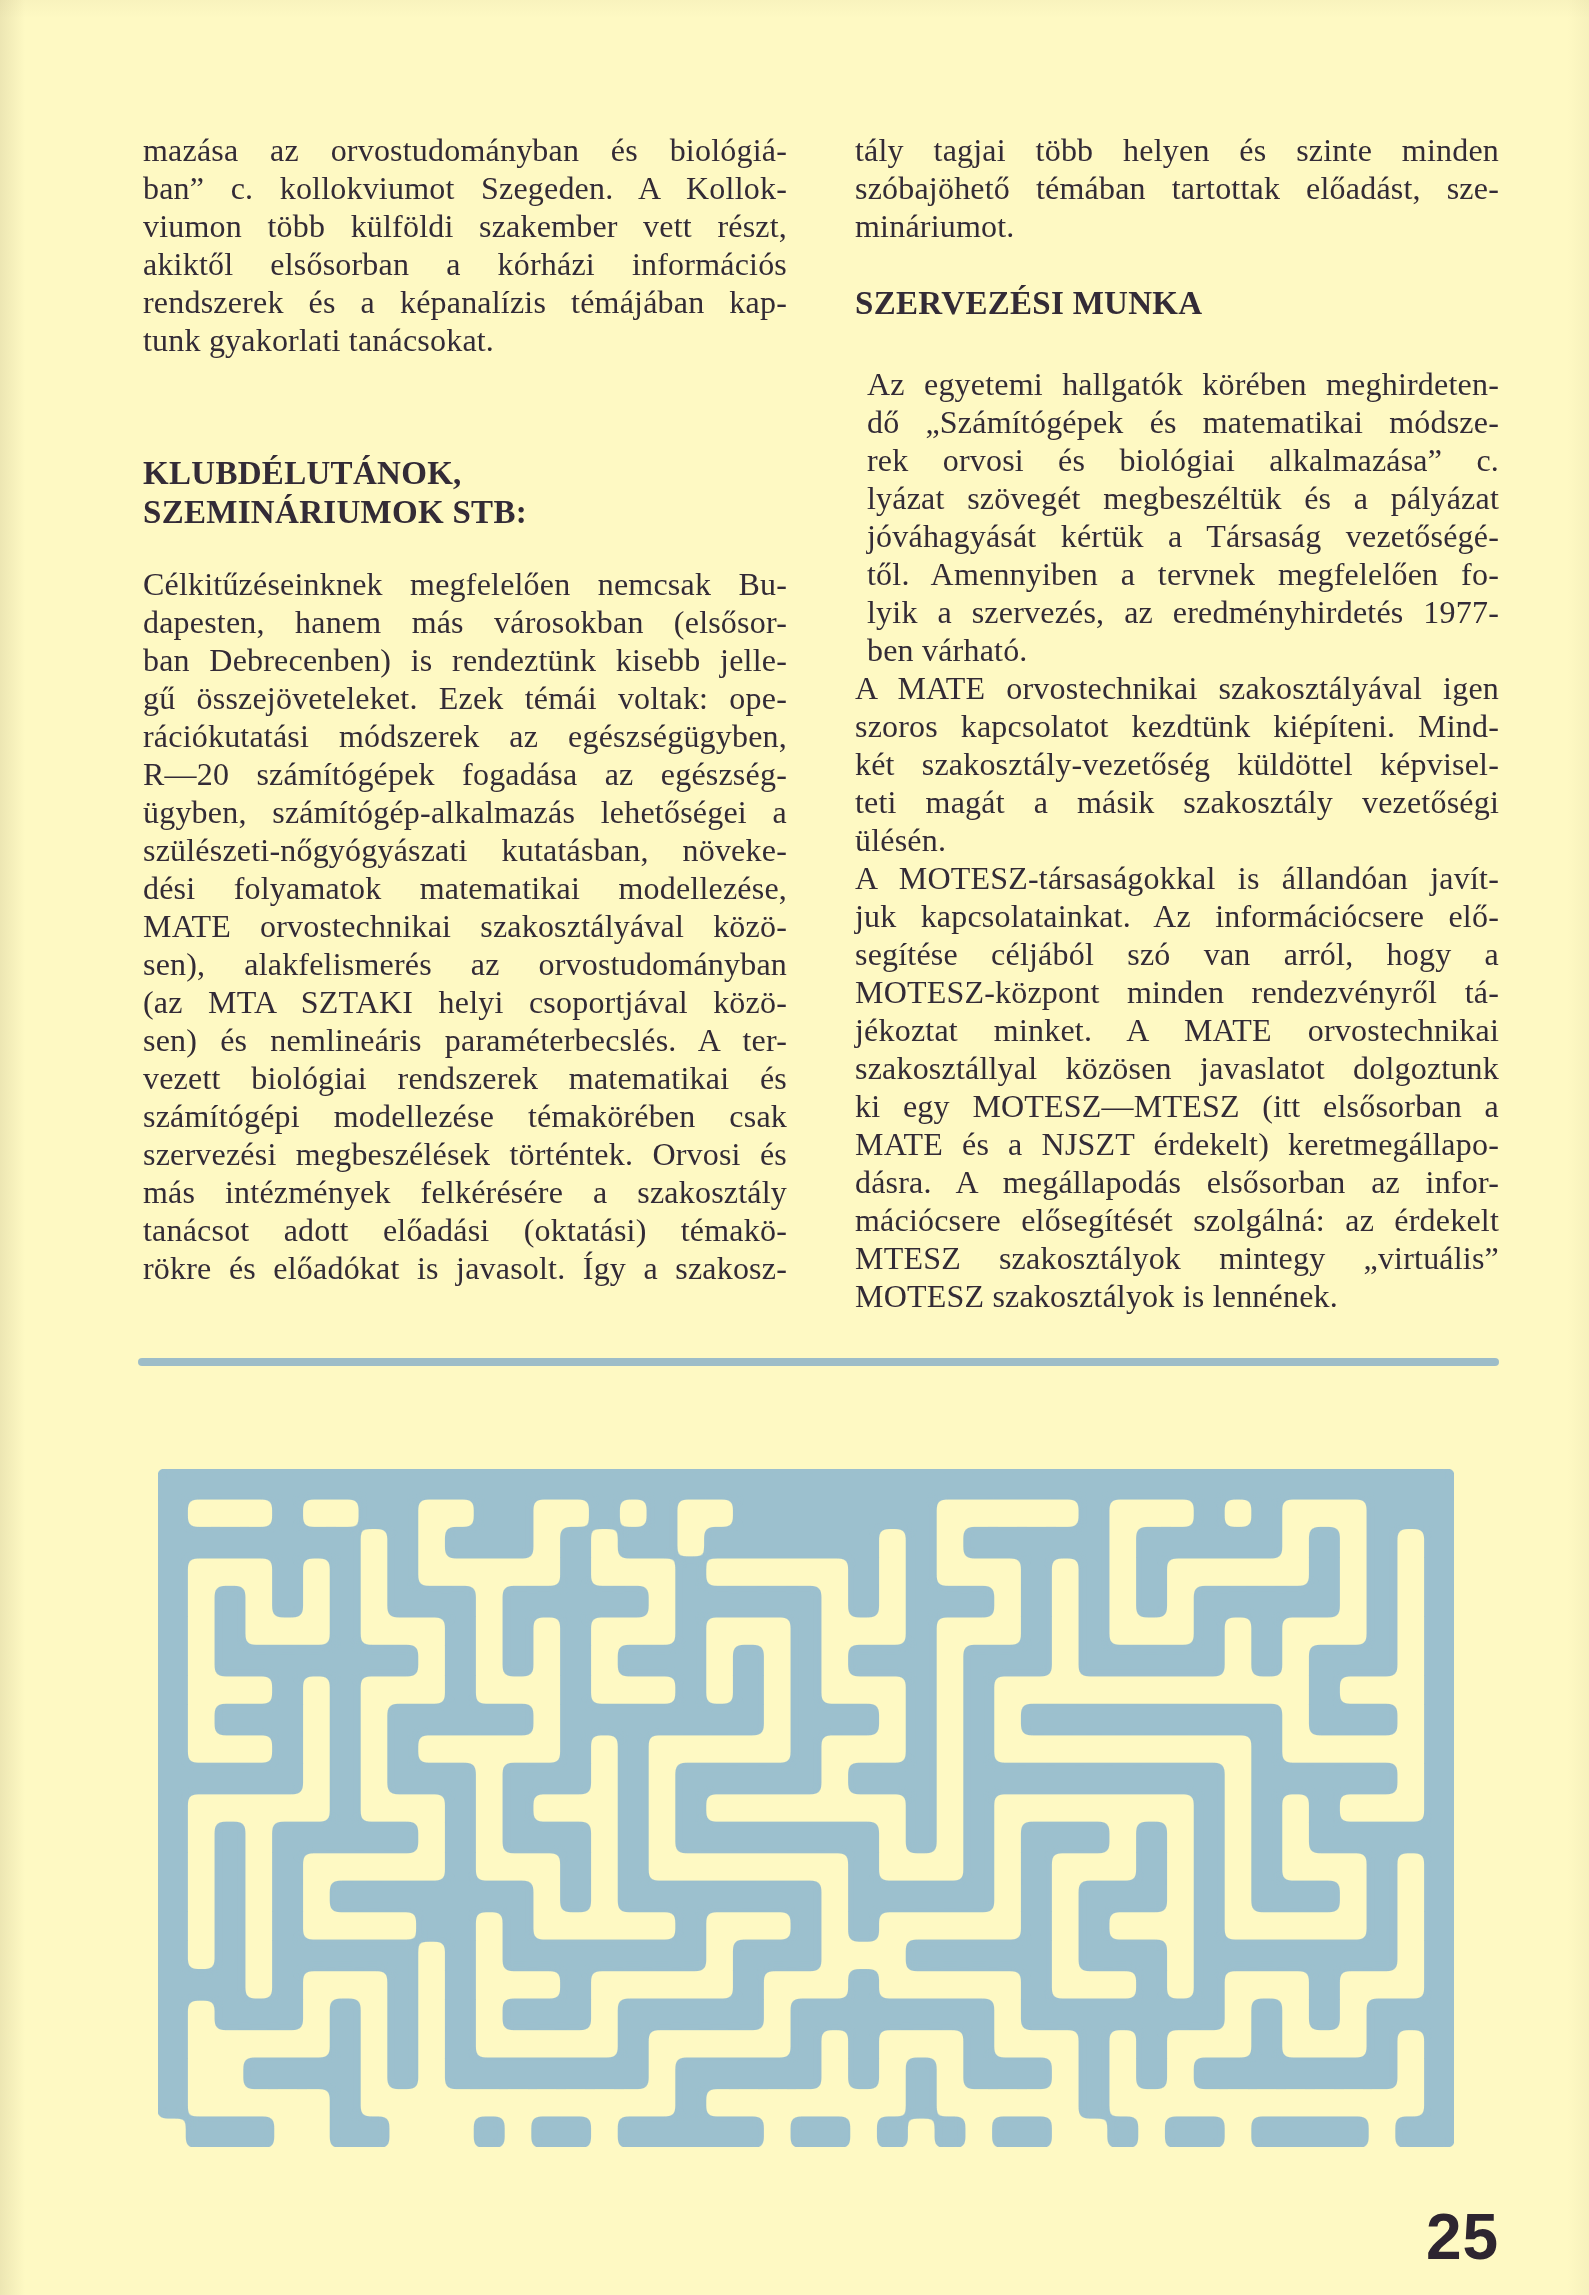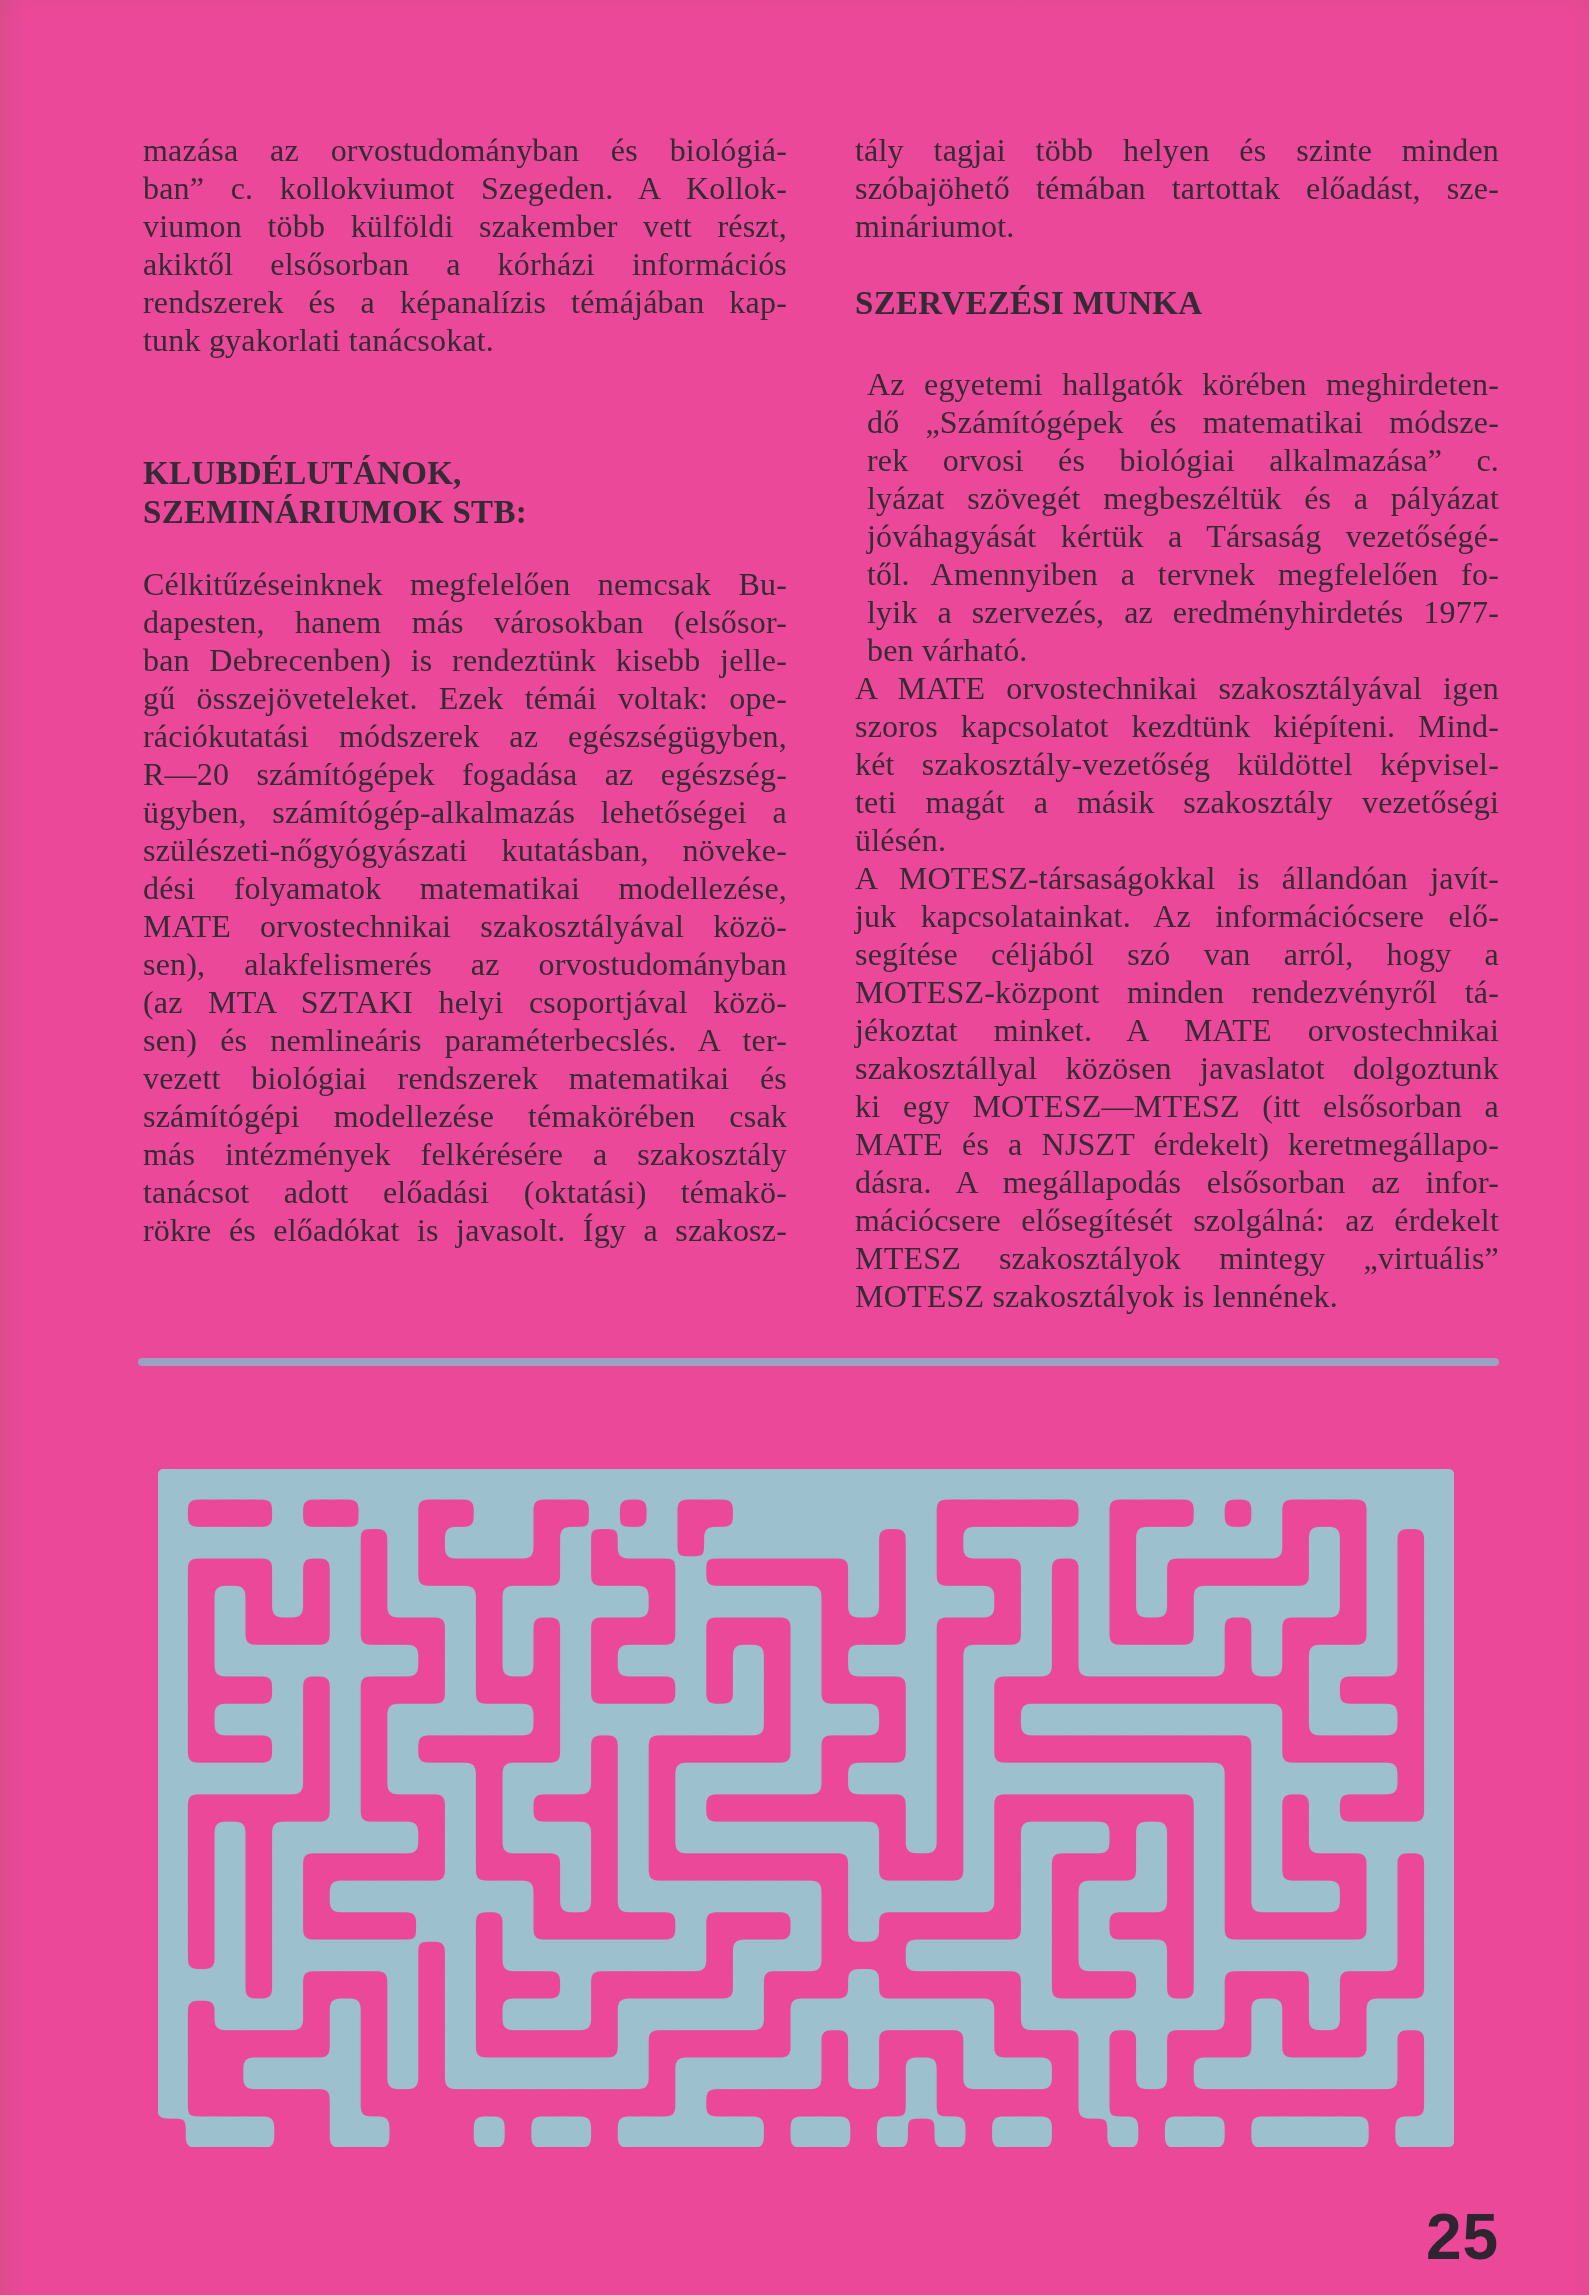--- a/index.html
+++ b/index.html
@@ -53,21 +53,21 @@
   .page-number {
     position:absolute; left:1426px; top:2200px;
     font-family:"Liberation Sans", sans-serif;
     font-weight:bold; font-size:64px; color:#2e2530;
     letter-spacing:0.8px;
   }
 </style>
 </head>
 <body>
 
-<div class="page" style="background: #ec4899; padding-left: 36px;">
+<div class="page" style="background: #fef9c3; padding-left: 36px;">
 
   <div class="columns">
 
     <div class="col">
       <div>
           <div class="tline">mazása az orvostudományban és biológiá-</div>
           <div class="tline">ban” c. kollokviumot Szegeden. A Kollok-</div>
           <div class="tline">viumon több külföldi szakember vett részt,</div>
           <div class="tline">akiktől elsősorban a kórházi információs</div>
           <div class="tline">rendszerek és a képanalízis témájában kap-</div>
@@ -86,20 +86,21 @@
           <div class="tline">R—20 számítógépek fogadása az egészség-</div>
           <div class="tline">ügyben, számítógép-alkalmazás lehetőségei a</div>
           <div class="tline">szülészeti-nőgyógyászati kutatásban, növeke-</div>
           <div class="tline">dési folyamatok matematikai modellezése,</div>
           <div class="tline">MATE orvostechnikai szakosztályával közö-</div>
           <div class="tline">sen), alakfelismerés az orvostudományban</div>
           <div class="tline">(az MTA SZTAKI helyi csoportjával közö-</div>
           <div class="tline">sen) és nemlineáris paraméterbecslés. A ter-</div>
           <div class="tline">vezett biológiai rendszerek matematikai és</div>
           <div class="tline">számítógépi modellezése témakörében csak</div>
+          <div class="tline">szervezési megbeszélések történtek. Orvosi és</div>
           <div class="tline">más intézmények felkérésére a szakosztály</div>
           <div class="tline">tanácsot adott előadási (oktatási) témakö-</div>
           <div class="tline">rökre és előadókat is javasolt. Így a szakosz-</div>
         </div>
     </div>
 
     <div class="col">
       <div>
           <div class="tline">tály tagjai több helyen és szinte minden</div>
           <div class="tline">szóbajöhető témában tartottak előadást, sze-</div>

